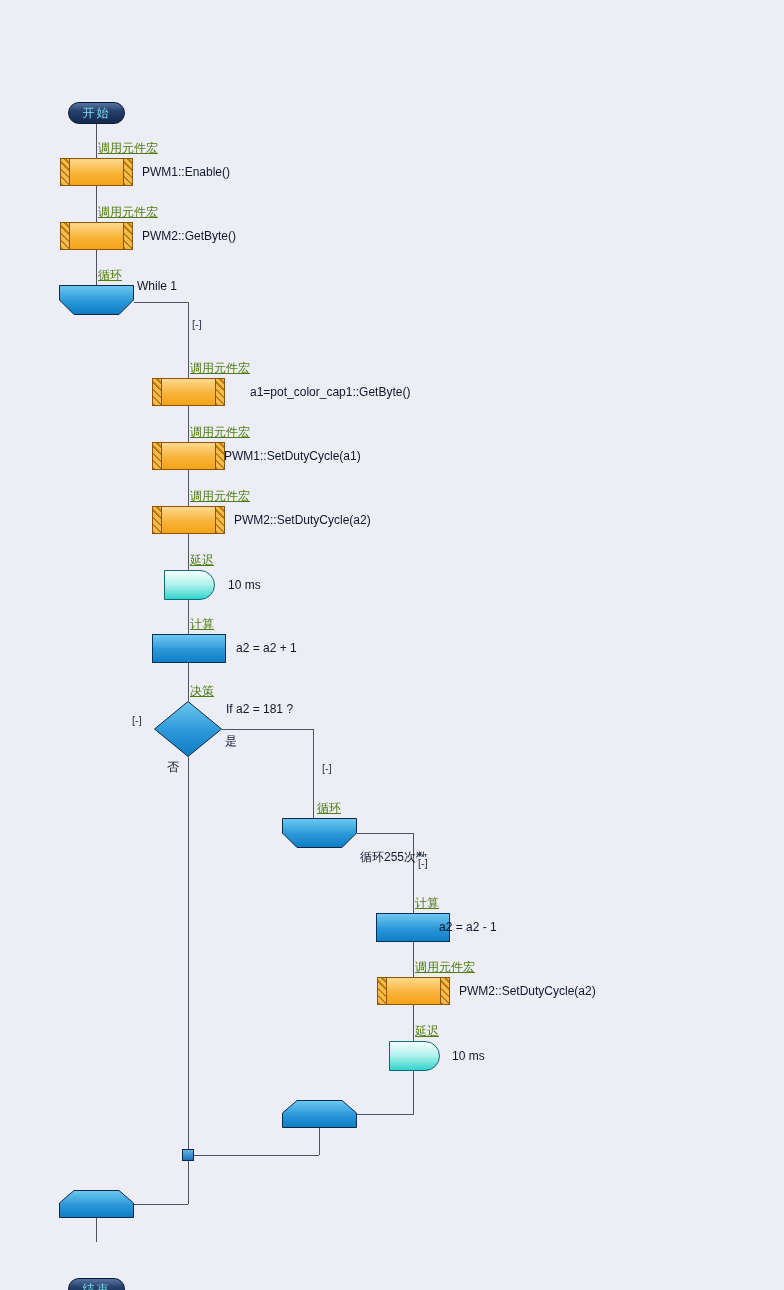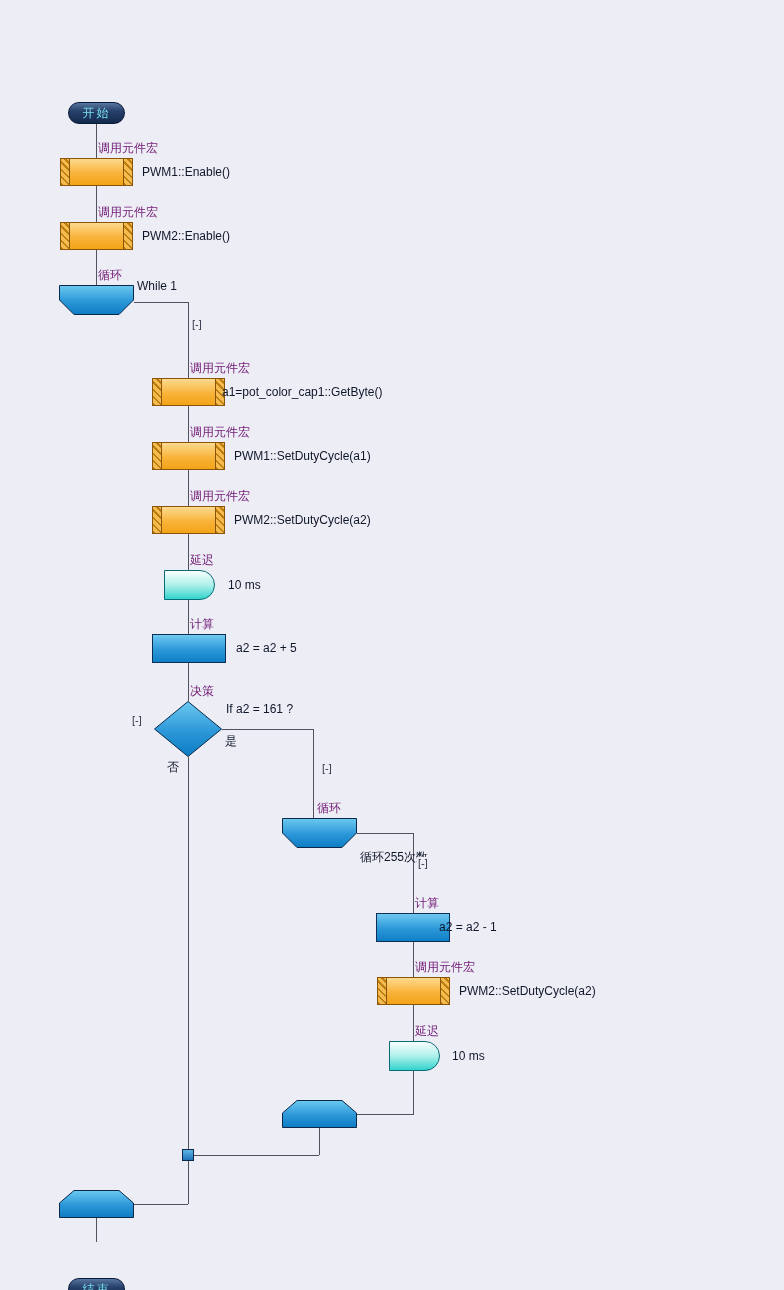--- a/index.html
+++ b/index.html
@@ -1,19 +1,19 @@
 <!DOCTYPE html>
 <html><head>
 <meta charset="utf-8">
 <style>
   *{margin:0;padding:0;box-sizing:border-box}
   body{font-family:"Liberation Sans","DejaVu Sans",sans-serif;background:#ededf5}
   .canvas{position:relative;width:784px;height:1290px;background:#ededf5;overflow:hidden}
   .line{position:absolute;background:#51515f}
-  .caption{position:absolute;font-size:12px;line-height:14px;color:#701a75;white-space:nowrap}
+  .caption{position:absolute;font-size:12px;line-height:14px;color:#4d7c0f;text-decoration:underline;white-space:nowrap}
   .detail{position:absolute;font-size:12px;line-height:14px;color:#0f172a;white-space:nowrap}
   .collapse{position:absolute;font-size:11px;line-height:13px;color:#33334a;background:#ededf5;padding:0 1px;cursor:pointer}
   .pill{position:absolute;width:57px;height:22px;border-radius:11px;border:1px solid #091a36;
         background:linear-gradient(180deg,#56759f 0%,#27416b 40%,#13294d 100%);
         color:#79dfec;font-size:12px;display:flex;align-items:center;justify-content:center;letter-spacing:2px}
   .macro-box{position:absolute;width:73px;height:28px;border:1px solid #8a5508;
         background:linear-gradient(180deg,#fdda8e 0%,#f8b33a 55%,#f4a318 100%)}
   .macro-box .band{position:absolute;top:0;bottom:0;width:9px;
         background:repeating-linear-gradient(45deg,#bc7d12 0,#bc7d12 2px,#f6bb4e 2px,#f6bb4e 5px)}
   .band.left{left:0;border-right:1px solid #8a5508}
@@ -76,66 +76,66 @@
     <div class="band left"></div>
     <div class="band right"></div>
   </div>
   <div class="detail" style="left:142px;top:165px">PWM1::Enable()</div>
 
   <div class="caption" style="left:98px;top:205px">调用元件宏</div>
   <div class="macro-box" style="left:60px;top:222px">
     <div class="band left"></div>
     <div class="band right"></div>
   </div>
-  <div class="detail" style="left:142px;top:229px">PWM2::Enable()</div>
+  <div class="detail" style="left:142px;top:229px">PWM2::GetByte()</div>
 
   <div class="caption" style="left:98px;top:268px">循环</div>
   <svg class="shape" style="left:59px;top:285px" width="75" height="30">
     <polygon points="0.5,0.5 74.5,0.5 74.5,15 60,29.5 15,29.5 0.5,15" fill="url(#gBlue)" stroke="#0a2948"></polygon>
   </svg>
   <div class="detail" style="left:137px;top:279px">While 1</div>
   <div class="collapse" style="left:191px;top:318px">[-]</div>
 
   <div class="caption" style="left:190px;top:361px">调用元件宏</div>
   <div class="macro-box" style="left:152px;top:378px">
     <div class="band left"></div>
     <div class="band right"></div>
   </div>
-  <div class="detail" style="left:222px;top:385px">a1=pot_color_cap1::GetByte()</div>
+  <div class="detail" style="left:250px;top:385px">a1=pot_color_cap1::GetByte()</div>
 
   <div class="caption" style="left:190px;top:425px">调用元件宏</div>
   <div class="macro-box" style="left:152px;top:442px">
     <div class="band left"></div>
     <div class="band right"></div>
   </div>
-  <div class="detail" style="left:234px;top:449px">PWM1::SetDutyCycle(a1)</div>
+  <div class="detail" style="left:224px;top:449px">PWM1::SetDutyCycle(a1)</div>
 
   <div class="caption" style="left:190px;top:489px">调用元件宏</div>
   <div class="macro-box" style="left:152px;top:506px">
     <div class="band left"></div>
     <div class="band right"></div>
   </div>
   <div class="detail" style="left:234px;top:513px">PWM2::SetDutyCycle(a2)</div>
 
   <div class="caption" style="left:190px;top:553px">延迟</div>
   <svg class="shape" style="left:164px;top:570px" width="52" height="30">
     <path d="M0.5,0.5 L36,0.5 A14.5,14.5 0 0 1 36,29.5 L0.5,29.5 Z" fill="url(#gDelay)" stroke="#0b6b75"></path>
   </svg>
   <div class="detail" style="left:228px;top:578px">10 ms</div>
 
   <div class="caption" style="left:190px;top:617px">计算</div>
   <div class="calc-box" style="left:152px;top:634px"></div>
-  <div class="detail" style="left:236px;top:641px">a2 = a2 + 5</div>
+  <div class="detail" style="left:236px;top:641px">a2 = a2 + 1</div>
 
   <div class="caption" style="left:190px;top:684px">决策</div>
   <div class="collapse" style="left:131px;top:714px">[-]</div>
   <svg class="shape" style="left:154px;top:701px" width="68" height="56">
     <polygon points="34,0.5 67.5,28 34,55.5 0.5,28" fill="url(#gBlue)" stroke="#0a2948"></polygon>
   </svg>
-  <div class="detail" style="left:226px;top:702px">If a2 = 161 ?</div>
+  <div class="detail" style="left:226px;top:702px">If a2 = 181 ?</div>
   <div class="detail" style="left:225px;top:734px">是</div>
   <div class="detail" style="left:167px;top:760px">否</div>
   <div class="collapse" style="left:321px;top:762px">[-]</div>
 
   <div class="caption" style="left:317px;top:801px">循环</div>
   <svg class="shape" style="left:282px;top:818px" width="75" height="30">
     <polygon points="0.5,0.5 74.5,0.5 74.5,15 60,29.5 15,29.5 0.5,15" fill="url(#gBlue)" stroke="#0a2948"></polygon>
   </svg>
   <div class="detail" style="left:360px;top:850px">循环255次数</div>
   <div class="collapse" style="left:417px;top:857px">[-]</div>

